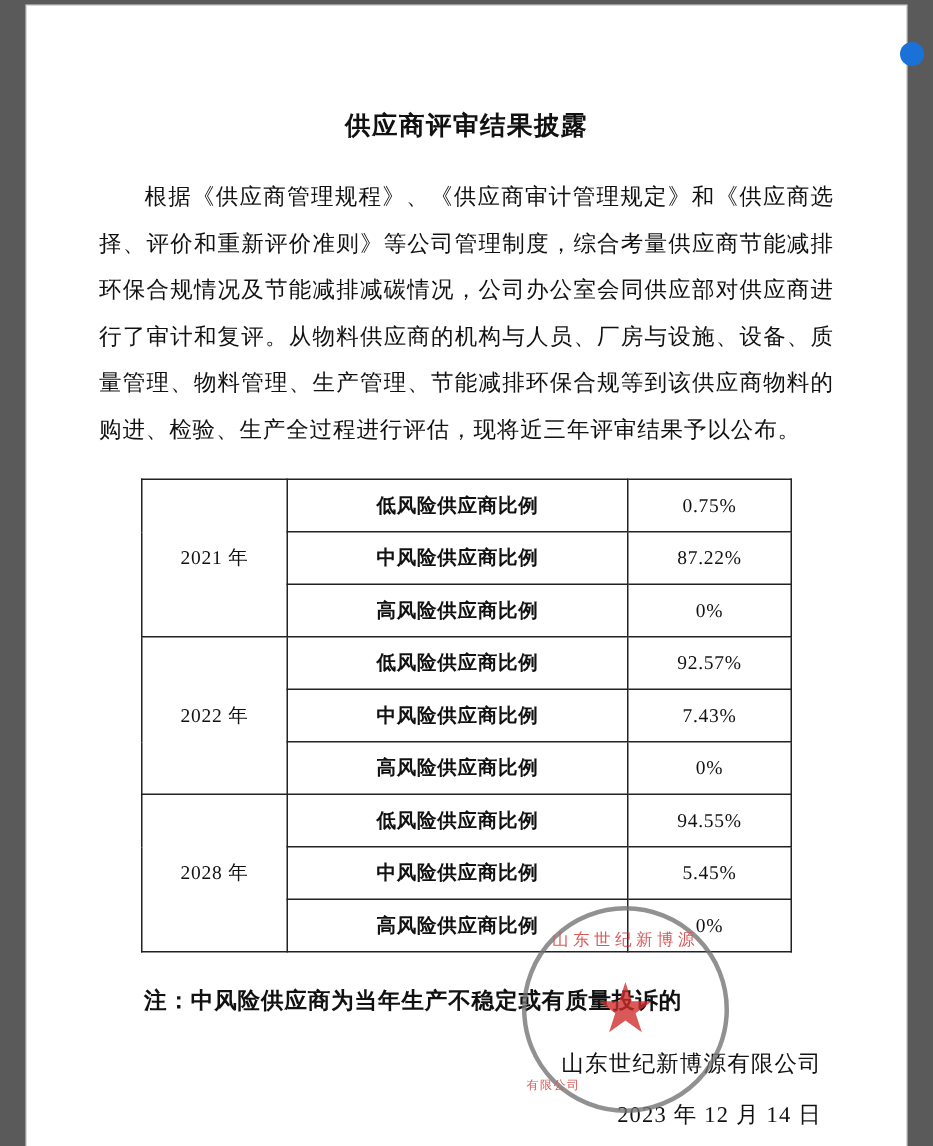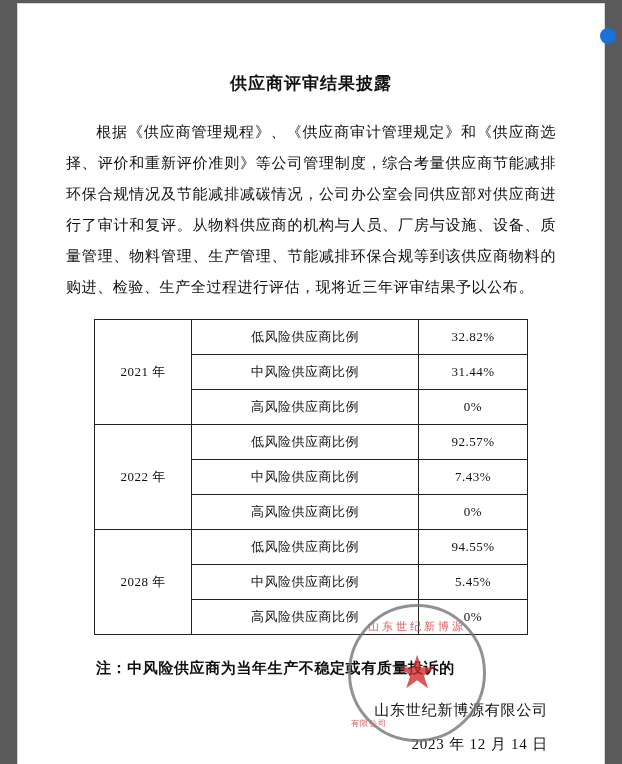--- a/index.html
+++ b/index.html
@@ -69,20 +69,21 @@
     color: #111;
     letter-spacing: 0.5px;
     padding: 0;
   }
   td.year-cell {
     width: 96px;
     font-size: 14px;
   }
   td.label-cell {
     width: 226px;
+    font-weight: bold;
   }
   td.value-cell {
     width: 108px;
   }
   .note {
     margin: 18px 48px 0 48px;
     font-size: 15px;
     line-height: 30px;
     color: #111;
     letter-spacing: 0.6px;
@@ -153,25 +154,25 @@
 
   <div class="doc-title">供应商评审结果披露</div>
 
   <div class="body-text"><span class="indent"></span><span>根据《供应商管理规程》、《供应商审计管理规定》和《供应商选择、评价和重新评价准则》等公司管理制度，综合考量供应商节能减排环保合规情况及节能减排减碳情况，公司办公室会同供应部对供应商进行了审计和复评。从物料供应商的机构与人员、厂房与设施、设备、质量管理、物料管理、生产管理、节能减排环保合规等到该供应商物料的购进、检验、生产全过程进行评估，现将近三年评审结果予以公布。</span></div>
 
   <table class="result-table">
     <tbody>
       <tr>
         <td class="year-cell" rowspan="3">2021 年</td>
         <td class="label-cell">低风险供应商比例</td>
-        <td class="value-cell">32.82%</td>
+        <td class="value-cell">0.75%</td>
       </tr>
       <tr>
         <td class="label-cell">中风险供应商比例</td>
-        <td class="value-cell">31.44%</td>
+        <td class="value-cell">87.22%</td>
       </tr>
       <tr>
         <td class="label-cell">高风险供应商比例</td>
         <td class="value-cell">0%</td>
       </tr>
       <tr>
         <td class="year-cell" rowspan="3">2022 年</td>
         <td class="label-cell">低风险供应商比例</td>
         <td class="value-cell">92.57%</td>
       </tr>

